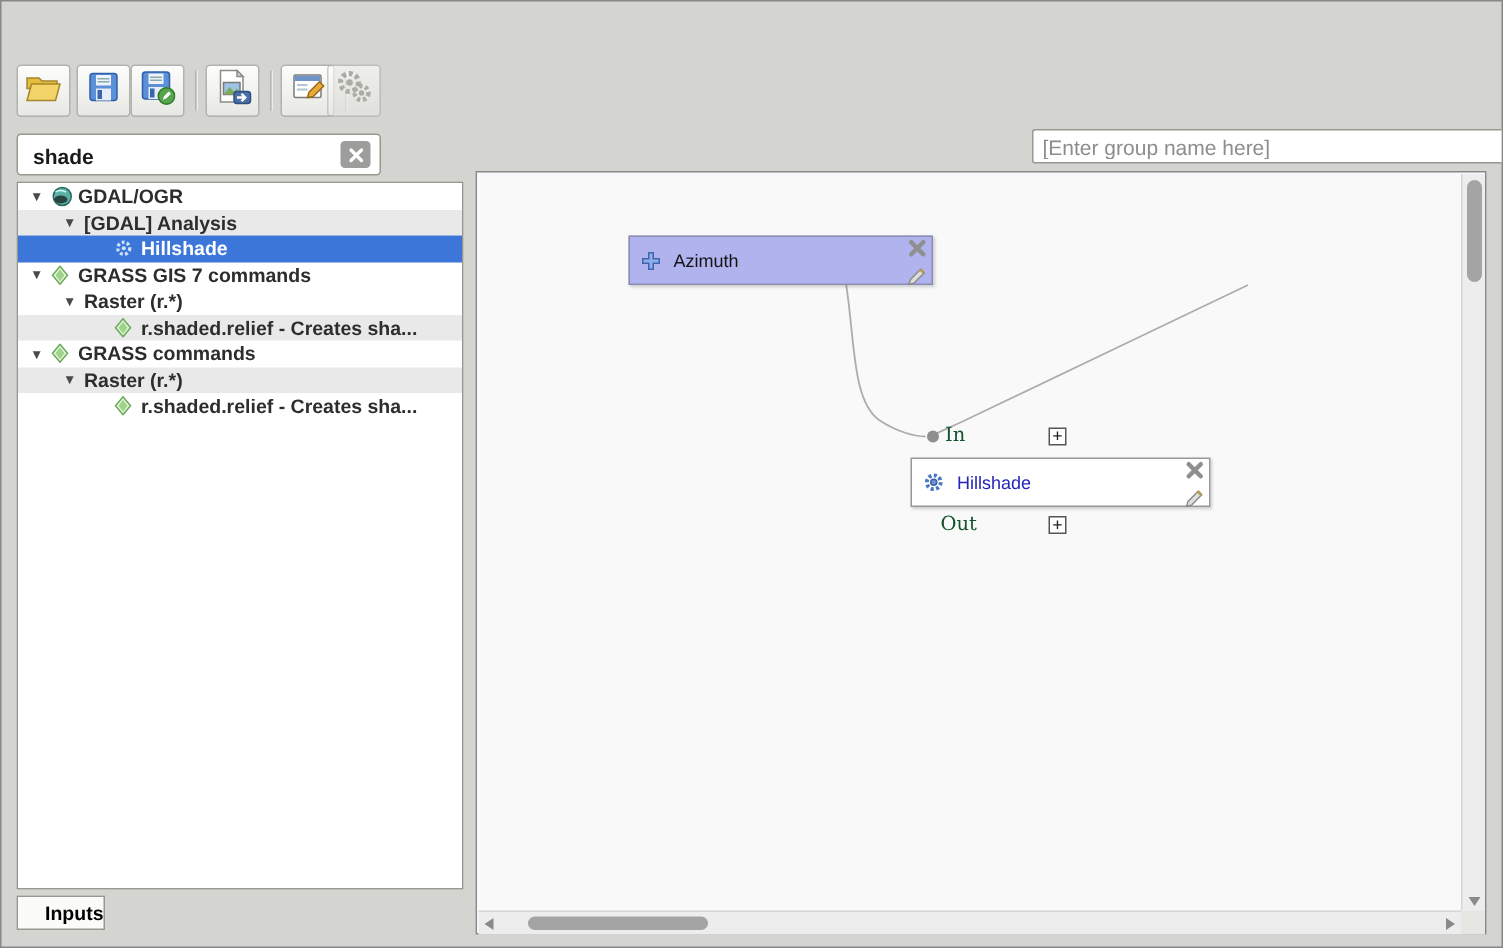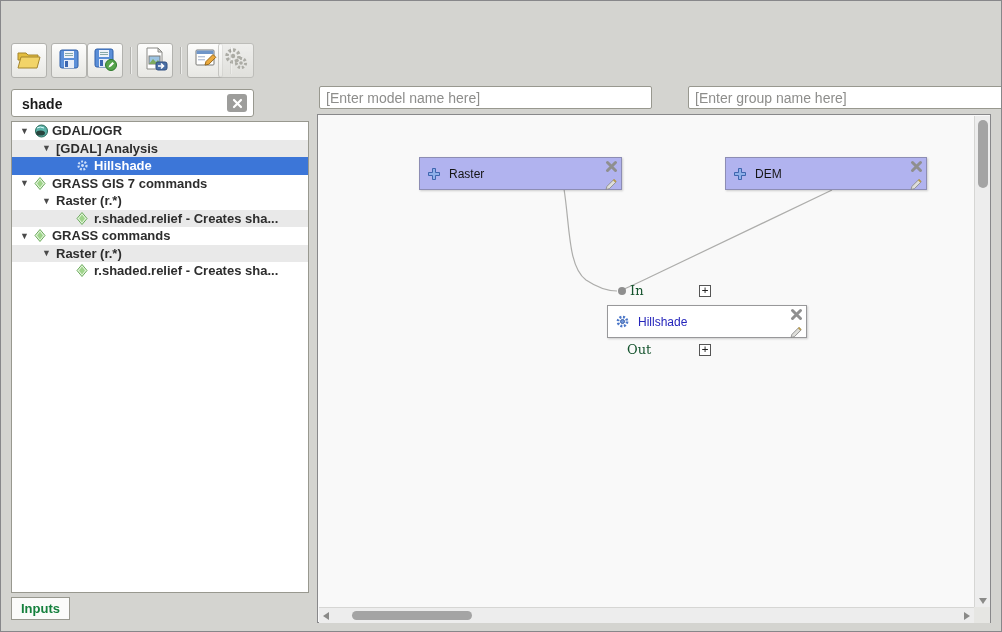--- a/index.html
+++ b/index.html
@@ -32,21 +32,21 @@
     border:1px solid #98988f;box-sizing:border-box;overflow:hidden;}
   .trow{height:17.5px;display:flex;align-items:center;font-size:13px;font-weight:600;
     color:#2d2d2d;white-space:nowrap;overflow:hidden;}
   .trow.alt{background:#e9e9e9;}
   .trow.sel{background:#3c76d8;color:#fff;}
   .lv0{padding-left:8px;} .lv1{padding-left:30px;} .lv2{padding-left:64px;}
   .twist{font-size:9px;color:#4a4a4a;width:14px;display:inline-block;}
   .ticon{display:inline-flex;width:18px;justify-content:flex-start;align-items:center;}
   
   .tab{position:absolute;border:1px solid #98988f;background:#fbfbfa;
-    font-size:13px;font-weight:600;color:#15803d;text-align:center;box-sizing:border-box;}
+    font-size:13px;font-weight:600;color:#000000;text-align:right;box-sizing:border-box;}
   .tab-inputs{left:10px;top:596px;width:59px;height:23px;line-height:21px;}
   .tab-algorithms{left:68px;top:593px;width:93px;height:28px;line-height:26px;background:#fff;}
   
   .hinput{position:absolute;top:85px;height:23px;background:#fff;border:1px solid #98988f;
     border-radius:2px;box-sizing:border-box;font-family:"Liberation Sans",sans-serif;
     font-size:14px;color:#2d2d2d;padding:0 6px;outline:none;}
   .hinput::placeholder{color:#8d8d8b;opacity:1;}
   .in-model{left:318px;width:333px;} .in-group{left:687px;width:333px;}
   
   .canvas{position:absolute;left:316px;top:113px;width:674px;height:509px;
@@ -226,69 +226,49 @@
             <path d="M6 0.5 L11 6.5 L6 12.5 L1 6.5 Z" fill="#e4f4dc" stroke="#6aaa5a"></path>
             <path d="M6 2.5 L9 6.5 L6 10.5 L3 6.5 Z" fill="#9ed48a"></path>
           </svg>
         </span>
       <span>r.shaded.relief - Creates sha...</span>
     </div>
   </div>
 
   <div class="tab tab-inputs">Inputs</div>
 
-  <input class="hinput in-model" type="text" placeholder="[Enter model name here]" style="">
   <input class="hinput in-group" type="text" placeholder="[Enter group name here]" style="">
 
   <div class="canvas">
 
     <svg class="wires" width="672" height="490">
       <path d="M246,74 C252,112 250,152 268,165 C280,173 292,176 299,176" fill="none" stroke="#adadab" stroke-width="1.2"></path>
       <path d="M514,75 L332,162 C320,168 310,172 302,176" fill="none" stroke="#adadab" stroke-width="1.2"></path>
     </svg>
 
     <div class="node param" style="left:101px;top:42px;width:203px;height:33px">
       <span class="nicon">
         <svg width="14" height="14" viewBox="0 0 14 14">
             <path d="M5.5 1.5 h3 v4 h4 v3 h-4 v4 h-3 v-4 h-4 v-3 h4 z" fill="#8fb0ea" stroke="#3f65ae"></path>
           </svg>
         </span>
-      <span class="nlabel">Raster</span>
+      <span class="nlabel">Azimuth</span>
       <span class="ncontrols">
         <span>
           <svg width="13" height="13" viewBox="0 0 13 13">
               <path d="M2.5 2.5 L10.5 10.5 M10.5 2.5 L2.5 10.5" stroke="#8f8f8f" stroke-width="3" stroke-linecap="round"></path>
             </svg></span>
         <span>
           <svg width="14" height="14" viewBox="0 0 14 14">
               <path d="M2 12.5 l1-3.2 6.8-6.8 2.4 2.4 -6.8 6.8 z" fill="#dededa" stroke="#8a8a8a" stroke-width="0.9"></path>
               <path d="M9.6 2.7 l2.2 2.2" stroke="#b89a4a" stroke-width="1.8"></path>
             </svg></span>
       </span>
     </div>
 
-    <div class="node param" style="left:407px;top:42px;width:202px;height:33px">
-      <span class="nicon">
-        <svg width="14" height="14" viewBox="0 0 14 14">
-            <path d="M5.5 1.5 h3 v4 h4 v3 h-4 v4 h-3 v-4 h-4 v-3 h4 z" fill="#8fb0ea" stroke="#3f65ae"></path>
-          </svg>
-        </span>
-      <span class="nlabel">DEM</span>
-      <span class="ncontrols">
-        <span>
-          <svg width="13" height="13" viewBox="0 0 13 13">
-              <path d="M2.5 2.5 L10.5 10.5 M10.5 2.5 L2.5 10.5" stroke="#8f8f8f" stroke-width="3" stroke-linecap="round"></path>
-            </svg></span>
-        <span>
-          <svg width="14" height="14" viewBox="0 0 14 14">
-              <path d="M2 12.5 l1-3.2 6.8-6.8 2.4 2.4 -6.8 6.8 z" fill="#dededa" stroke="#8a8a8a" stroke-width="0.9"></path>
-              <path d="M9.6 2.7 l2.2 2.2" stroke="#b89a4a" stroke-width="1.8"></path>
-            </svg></span>
-      </span>
-    </div>
 
     <div class="iodot" style="left:300px;top:172px"></div>
     <div class="iolabel" style="left:312px;top:168px">In</div>
     <div class="expbox" style="left:381px;top:170px">+</div>
 
     <div class="node alg" style="left:289px;top:190px;width:200px;height:33px">
       <span class="nicon">
         <svg width="15" height="15" viewBox="0 0 15 15">
             <circle cx="7.5" cy="7.5" r="4.6" fill="none" stroke="#4a76c8" stroke-width="2.6" stroke-dasharray="2 1.6"></circle>
             <circle cx="7.5" cy="7.5" r="2" fill="#6f95d8" stroke="#3a5fa8"></circle>

